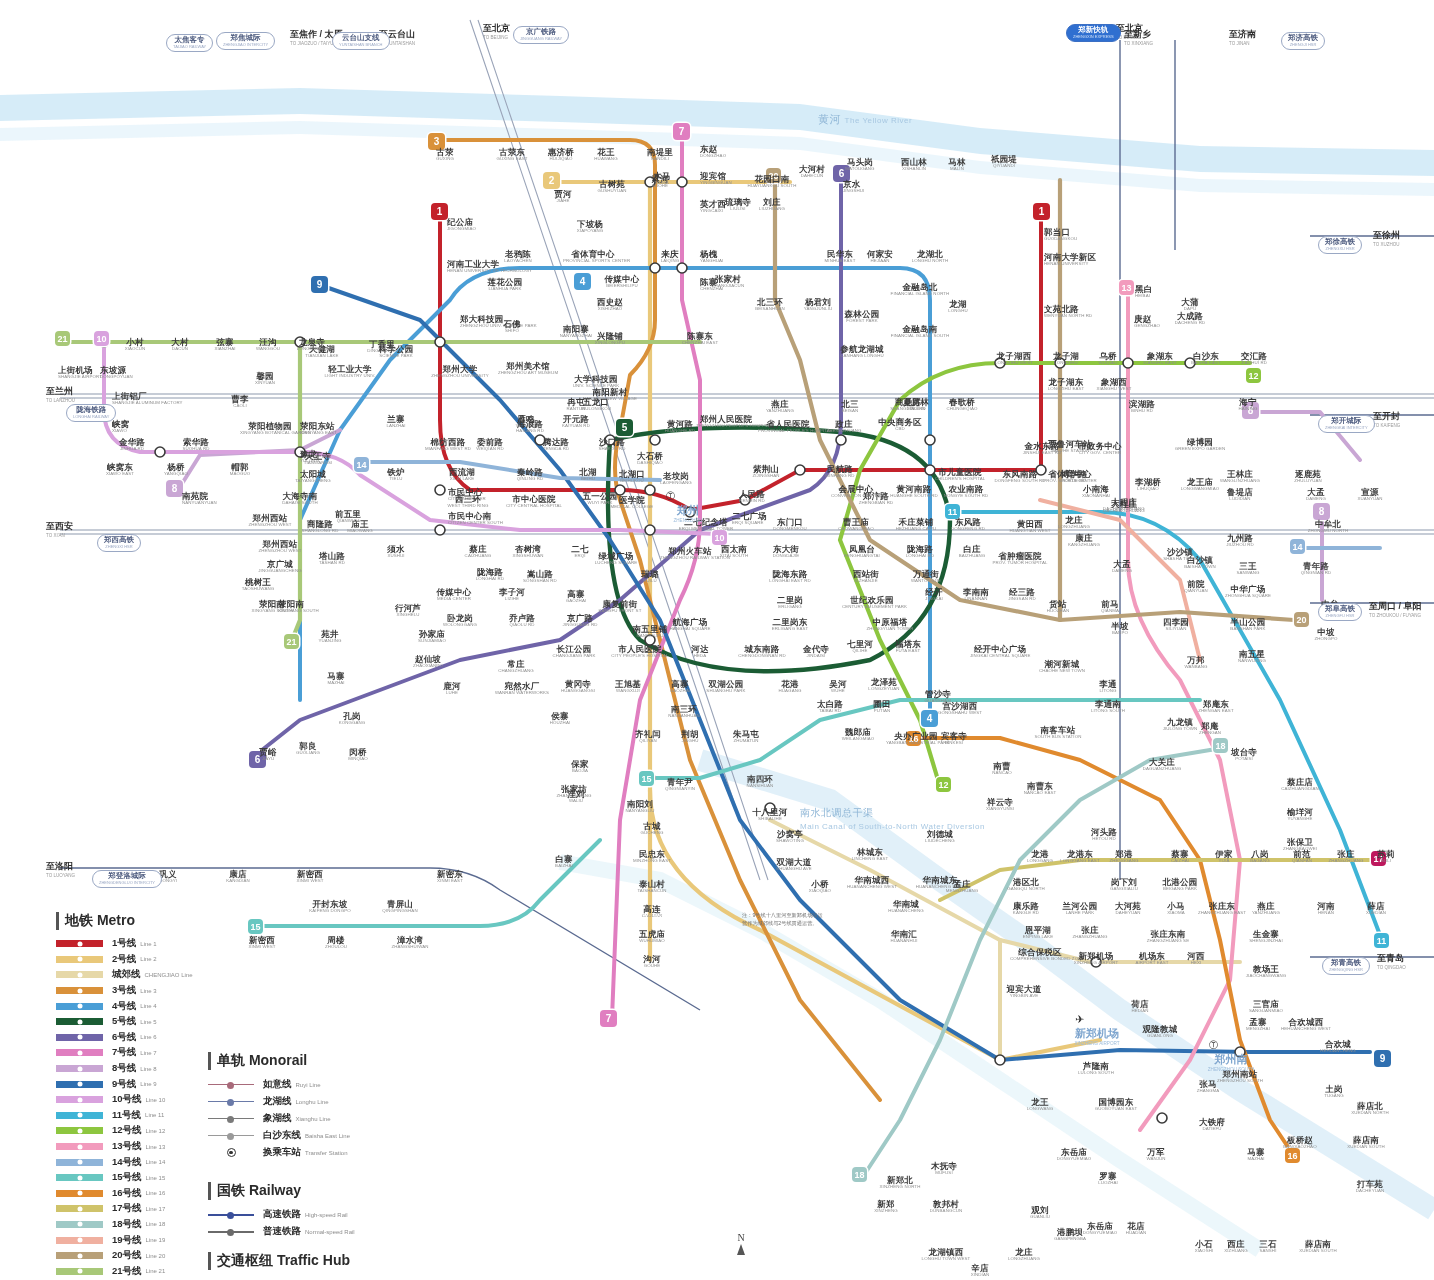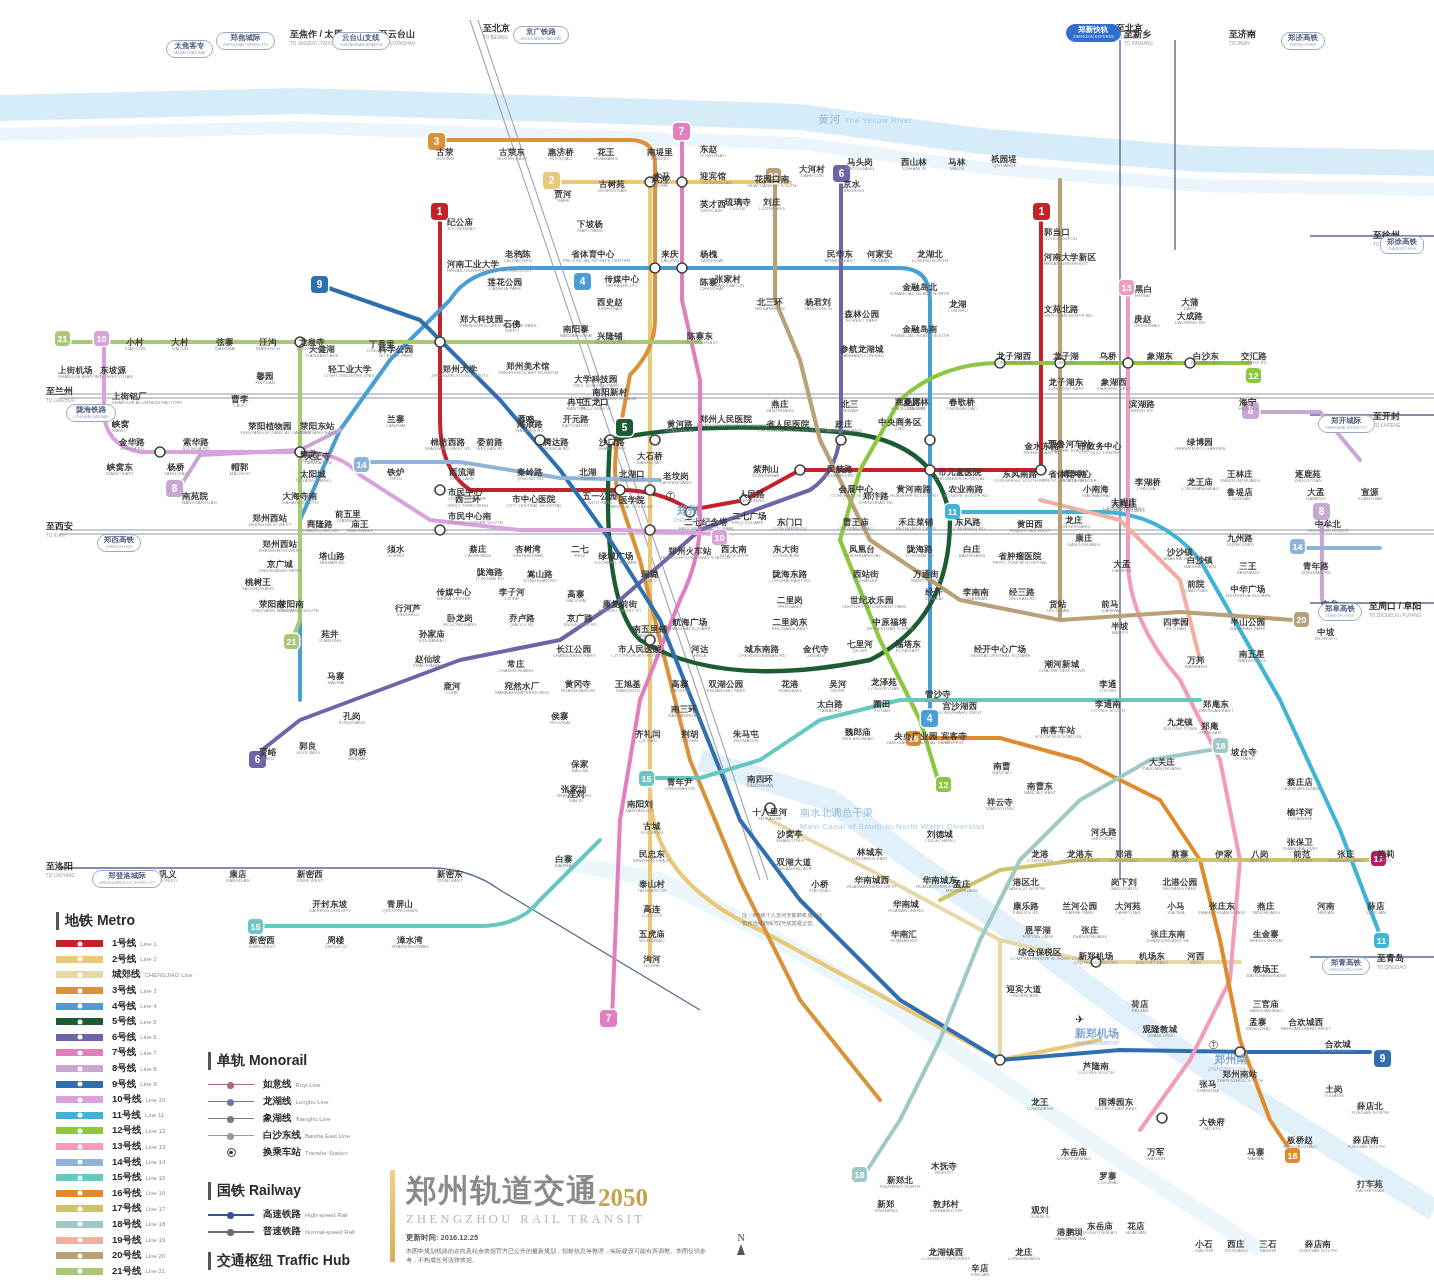--- a/index.html
+++ b/index.html
@@ -1867,21 +1867,21 @@
       <div class="ext" style="left: 1369px; top: 600px;">
         <span class="cn">至周口 / 阜阳</span>
         <span class="en">To Zhoukou / Fuyang</span>
       </div>
       <div class="ext" style="left: 1377px; top: 952px;">
         <span class="cn">至青岛</span>
         <span class="en">To Qingdao</span>
       </div>
     </div>
   <div class="layer" id="railpills">
-      <div class="pill" style="left: 166px; top: 40px;">
+      <div class="pill" style="left: 166px; top: 34px;">
         <span class="cn">太焦客专</span>
         <span class="en">Taijiao Railway</span>
       </div>
       <div class="pill" style="left: 216px; top: 32px;">
         <span class="cn">郑焦城际</span>
         <span class="en">Zhengjiao Intercity</span>
       </div>
       <div class="pill" style="left: 332px; top: 32px;">
         <span class="cn">云台山支线</span>
         <span class="en">Yuntaishan Branch</span>
@@ -1903,21 +1903,21 @@
         <span class="en">Longhai Railway</span>
       </div>
       <div class="pill" style="left: 97px; top: 534px;">
         <span class="cn">郑西高铁</span>
         <span class="en">Zhengxi HSR</span>
       </div>
       <div class="pill" style="left: 92px; top: 870px;">
         <span class="cn">郑登洛城际</span>
         <span class="en">Zhengdengluo Intercity</span>
       </div>
-      <div class="pill" style="left: 1380px; top: 236px; border-radius: 7px;">
+      <div class="pill" style="left: 1318px; top: 236px;">
         <span class="cn">郑徐高铁</span>
         <span class="en">Zhengxu HSR</span>
       </div>
       <div class="pill" style="left: 1318px; top: 415px;">
         <span class="cn">郑开城际</span>
         <span class="en">Zhengkai Intercity</span>
       </div>
       <div class="pill" style="left: 1318px; top: 603px;">
         <span class="cn">郑阜高铁</span>
         <span class="en">Zhengfu HSR</span>
@@ -2140,31 +2140,19 @@
       </div>
   </div>
 
   <div class="legend" style="left:208px;top:1252px;">
     <div class="lg-title">
       <span>交通枢纽</span>
       <span> </span><span>Traffic Hub</span>
     </div>
   </div>
 
-  <div class="titleblock" style="left:390px;top:1170px;">
-    <div class="t-bar"></div>
-    <div style="margin-left:16px;">
-      <div style="display:flex;align-items:flex-end;">
-        <span class="t-cn">郑州轨道交通</span>
-        <span class="t-yr">2050</span>
-      </div>
-      <div class="t-en">ZHENGZHOU RAIL TRANSIT</div>
-      <div class="t-upd">更新时间: 2016.12.25</div>
-      <div class="t-note">本图中规划线路的走向及站点依据官方已公开的最新规划，招标信息等整理，实际建设可能有所调整。本图仅供参考，不构成任何法律依据。</div>
-    </div>
-  </div>
 
   <div class="compass" style="left:737px;top:1232px;">
     <div class="n">N</div>
     <div class="arr"></div>
   </div>
 
 </div>
 
 </body></html>

